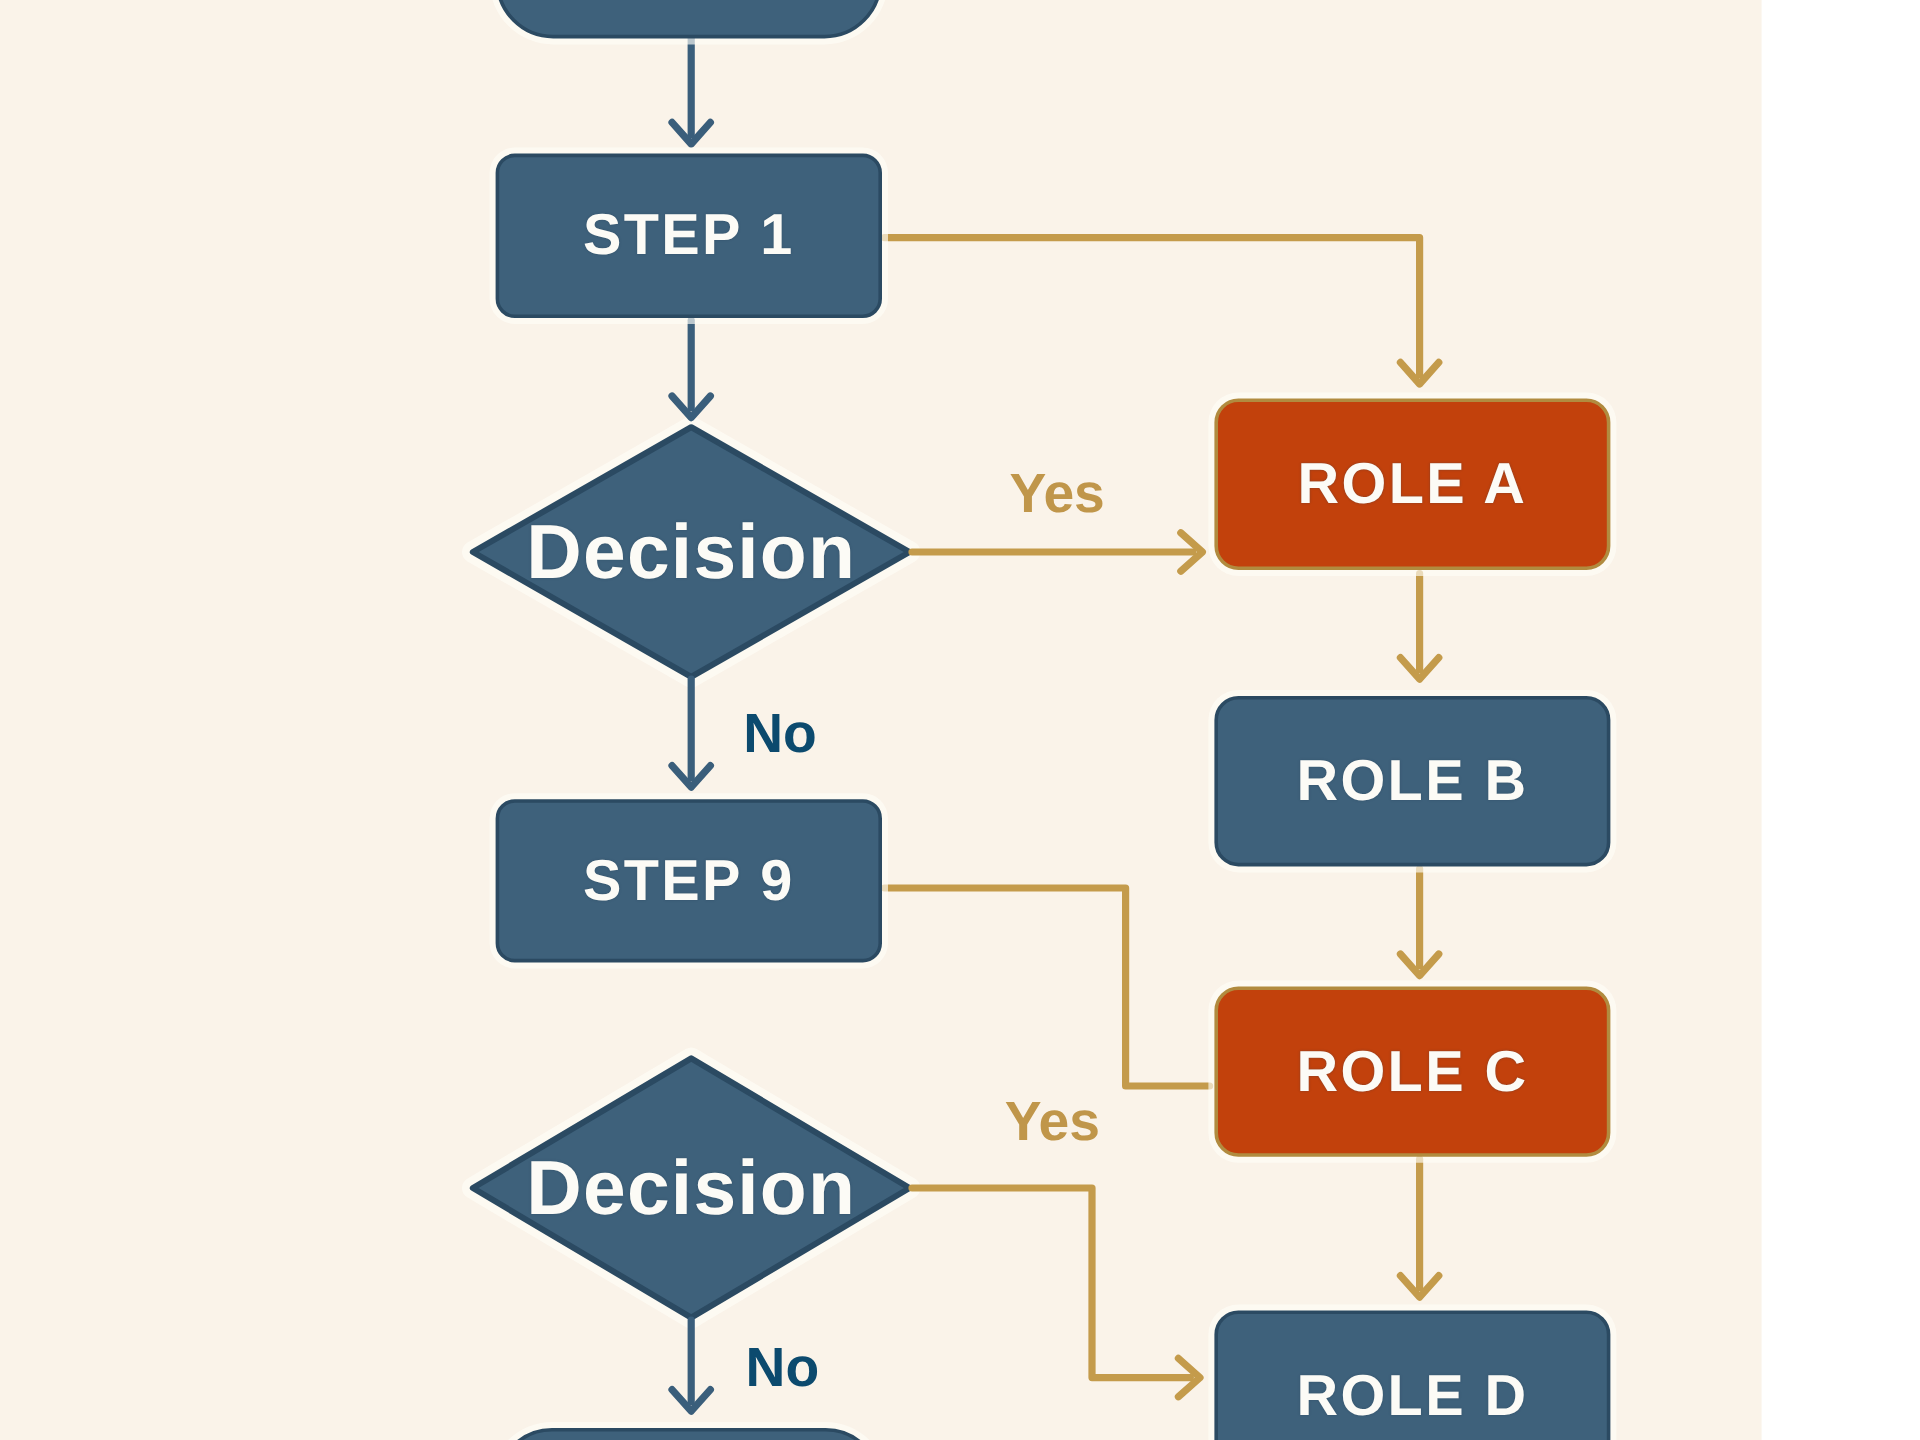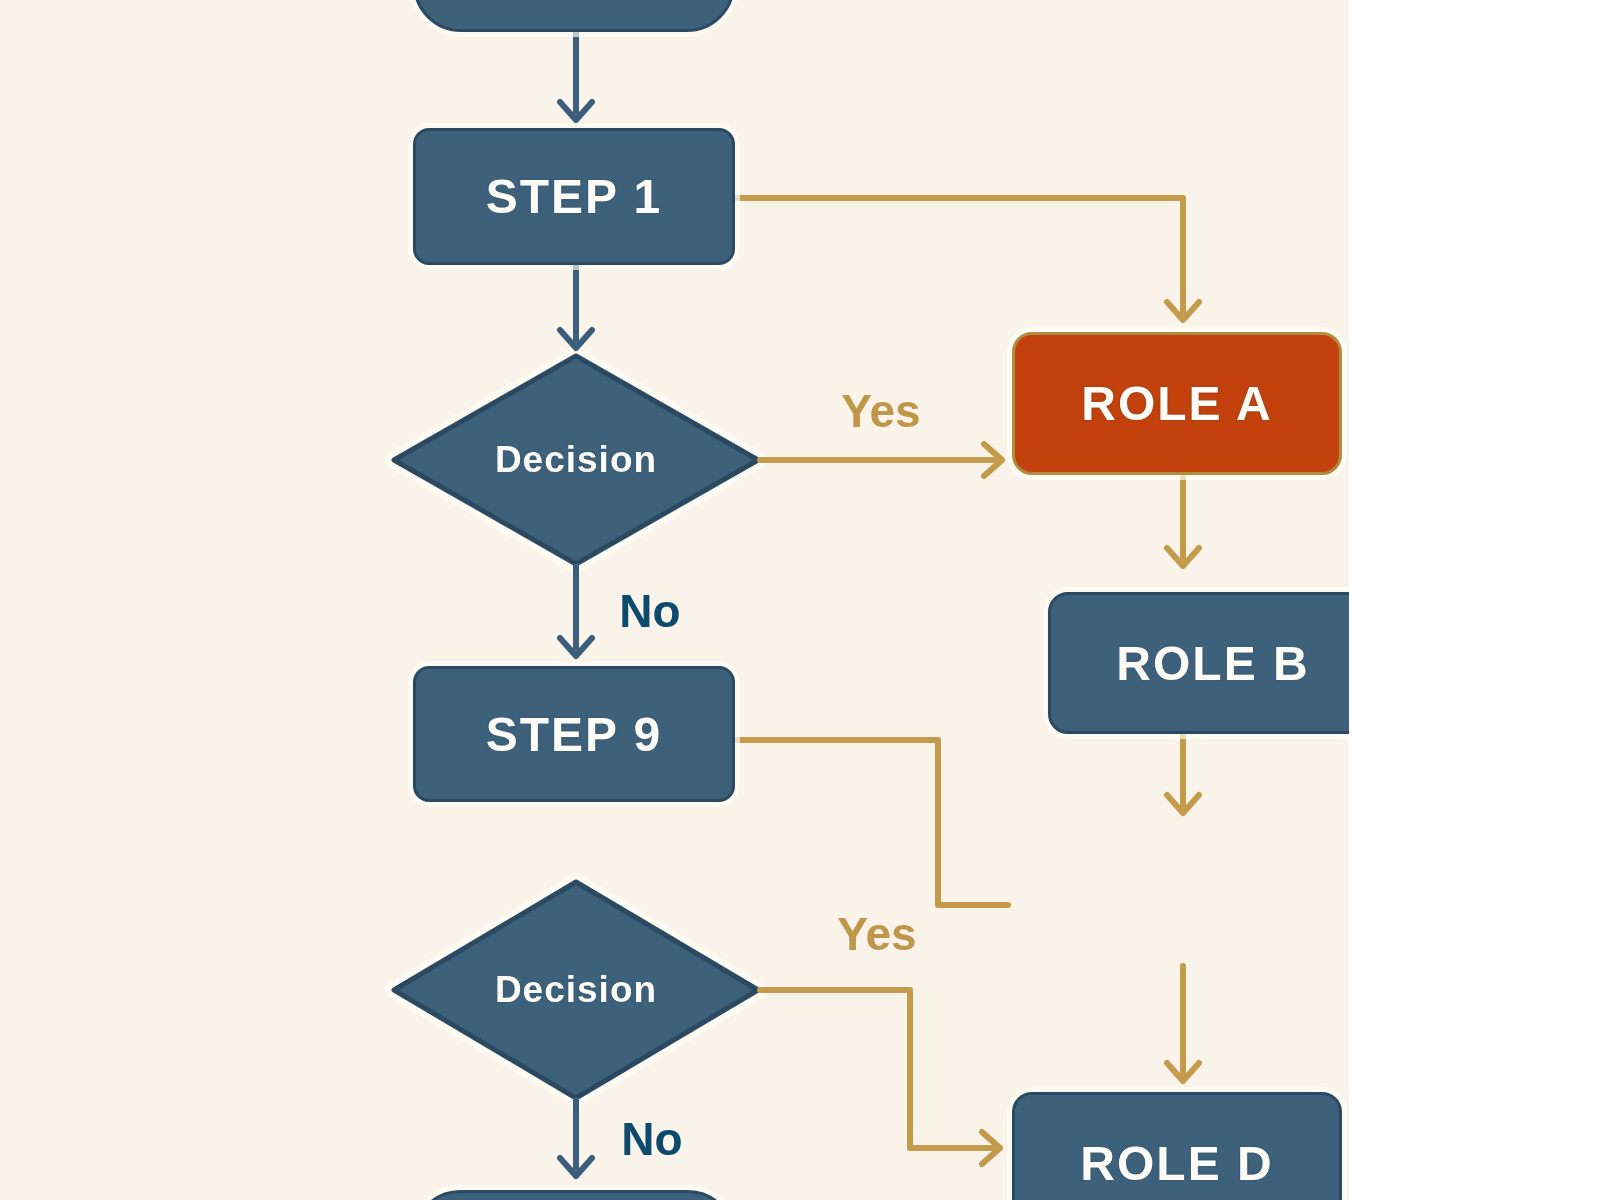--- a/index.html
+++ b/index.html
@@ -1,23 +1,22 @@
 <!DOCTYPE html>
 <html><head>
 <meta charset="utf-8">
 <style>
   html, body { margin: 0; padding: 0; }
   .canvas {
     position: relative;
-    width: 1311px;
+    width: 1468px;
     height: 1200px;
     overflow: hidden;
     font-family: "Liberation Sans", "DejaVu Sans", sans-serif;
     background: #FAF3E9;
-    padding-left: 38px;
   }
   
   .node {
     position: absolute;
     display: flex;
     align-items: center;
     justify-content: center;
     box-sizing: border-box;
     color: #FCFBF6;
     font-weight: 700;
@@ -38,31 +37,31 @@
   .rect-node { border-radius: 16px; }
   .role-node { border-radius: 20px; }
   .terminator { border-radius: 52px; }
 
   #start-node { left: 413px; top: -64px; width: 322px; height: 96px; }
   #step1-node { left: 413px; top: 128px; width: 322px; height: 137px; }
   #step3-node { left: 413px; top: 666px; width: 322px; height: 136px; }
   #end-node   { left: 413px; top: 1190px; width: 322px; height: 94px; }
 
   #roleA-node { left: 1012px; top: 332px;  width: 330px; height: 143px; }
-  #roleB-node { left: 1048px; top: 580px;  width: 330px; height: 142px; margin-top: 12px; }
+  #roleB-node { left: 1012px; top: 580px;  width: 330px; height: 142px; }
   #roleC-node { left: 1012px; top: 822px;  width: 330px; height: 142px; }
   #roleD-node { left: 1012px; top: 1092px; width: 330px; height: 142px; }
 
   
   .diamond-label {
     position: absolute;
     transform: translate(-50%, -50%);
     color: #FCFBF6;
     font-weight: 700;
-    font-size: 37px;
+    font-size: 64px;
     letter-spacing: 1px;
     text-shadow: 0 0 2px rgba(40,62,82,0.45);
     white-space: nowrap;
   }
   #decision1-label { left: 576px; top: 460px; }
   #decision2-label { left: 576px; top: 990px; }
 
   
   .edge-label {
     position: absolute;
@@ -151,20 +150,21 @@
   </svg>
 
   <div id="start-node" class="node blue-node terminator"></div>
   <div id="end-node" class="node blue-node terminator"></div>
 
   <div id="step1-node" class="node blue-node rect-node">STEP 1</div>
   <div id="step3-node" class="node blue-node rect-node">STEP 9</div>
 
   <div id="roleA-node" class="node gold-node role-node">ROLE A</div>
   <div id="roleB-node" class="node blue-node role-node">ROLE B</div>
+  <div id="roleC-node" class="node gold-node role-node">ROLE C</div>
   <div id="roleD-node" class="node blue-node role-node">ROLE D</div>
 
   <div id="decision1-label" class="diamond-label">Decision</div>
   <div id="decision2-label" class="diamond-label">Decision</div>
 
   <div id="yes1-label" class="edge-label yes-label">Yes</div>
   <div id="no1-label" class="edge-label no-label">No</div>
   <div id="yes2-label" class="edge-label yes-label">Yes</div>
   <div id="no2-label" class="edge-label no-label">No</div>
 

